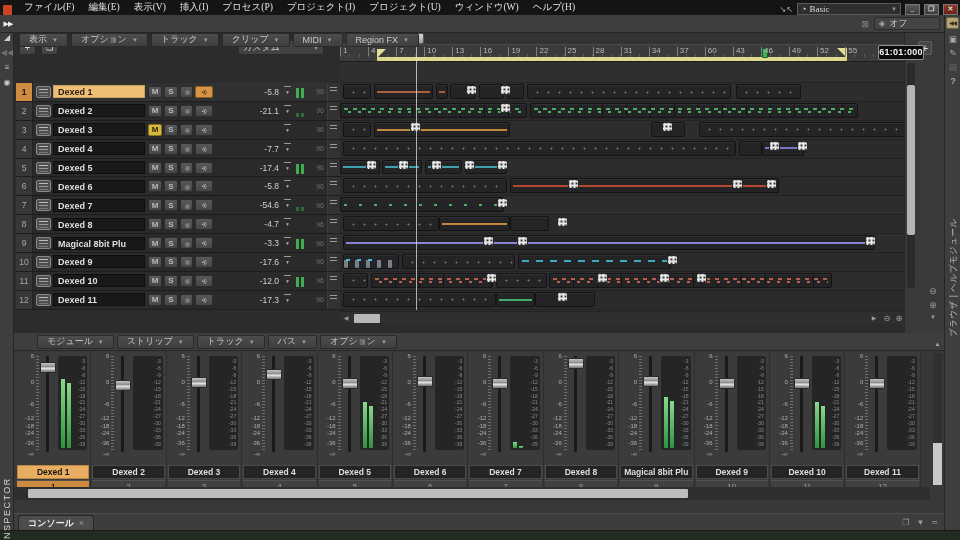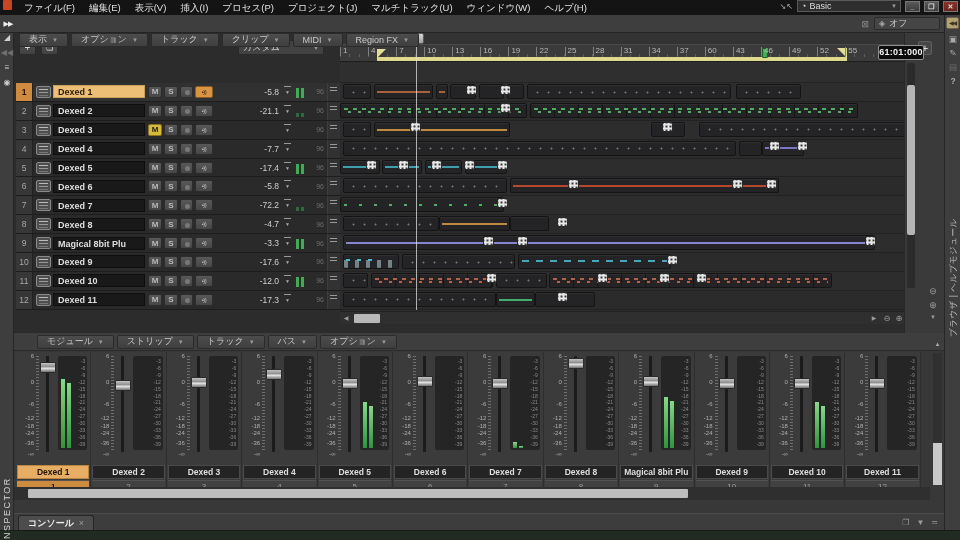--- a/index.html
+++ b/index.html
@@ -1,20 +1,20 @@
 <!DOCTYPE html>
 <html><head>
 <meta charset="utf-8">
 <style>
   *{box-sizing:border-box;margin:0;padding:0;}
   html,body{width:960px;height:540px;overflow:hidden;}
   body{position:relative;background:#333;font-family:"Liberation Sans",sans-serif;color:#ccc;font-size:10px;}
 
   
-  #menubar{position:absolute;top:0;left:0;right:0;height:15px;background:#141414;display:flex;align-items:flex-start;z-index:20;}
+  #menubar{position:absolute;top:0;left:0;right:0;height:15px;background:#141414;display:flex;align-items:flex-end;z-index:20;font-family:Liberation Serif, serif;}
   #app-icon{width:9px;height:10px;margin:0 5px 0 3px;background:#c8451f;border-radius:1px;}
   #menu-items{display:flex;height:100%;align-items:center;}
   .menu-item{padding:0 7px;font-size:9.5px;color:#e0e0e0;line-height:15px;}
   #menubar-right{margin-left:auto;display:flex;align-items:center;gap:4px;padding-right:2px;}
   #shrink-icon{font-size:8px;color:#aaa;}
   #preset-combo{width:104px;height:12px;background:#2e2e2e;border:1px solid #5a5a5a;display:flex;align-items:center;font-size:9px;color:#ddd;padding:0 3px;gap:3px;}
   #preset-combo .caret{margin-left:auto;font-size:6px;color:#999;}
   .winbtn{width:15px;height:11px;background:linear-gradient(#5a5a5a,#3c3c3c);border:1px solid #777;color:#ddd;font-size:7px;line-height:9px;text-align:center;font-weight:bold;}
   .winbtn.close{background:linear-gradient(#8a3428,#6e241a);}
 
@@ -160,21 +160,21 @@
 
 <div id="menubar">
   <div id="app-icon"></div>
   <div id="menu-items">
       <div class="menu-item">ファイル(F)</div>
       <div class="menu-item">編集(E)</div>
       <div class="menu-item">表示(V)</div>
       <div class="menu-item">挿入(I)</div>
       <div class="menu-item">プロセス(P)</div>
       <div class="menu-item">プロジェクト(J)</div>
-      <div class="menu-item">マルチトラック(U)</div>
+      <div class="menu-item">プロジェクト(U)</div>
       <div class="menu-item">ウィンドウ(W)</div>
       <div class="menu-item">ヘルプ(H)</div>
     </div>
   <div id="menubar-right">
     <span id="shrink-icon">↘↖</span>
     <div id="preset-combo">
       <span>◔</span>
       <span>Basic</span>
       <span class="caret">▼</span>
     </div>
@@ -352,21 +352,21 @@
         <div class="ttail"></div>
       </div>
       <div class="trow">
         <div class="tnum">7</div>
         <div class="ticon"></div>
         <div class="tname">Dexed 7</div>
         <div class="tsmall">M</div>
         <div class="tsmall">S</div>
         <div class="trec"></div>
         <div class="tspk">•))</div>
-        <div class="tdb">-72.2</div>
+        <div class="tdb">-54.6</div>
         <div class="tspin">▼</div>
         <div class="tmeter dim">
           <div class="mb"></div>
           <div class="mb"></div>
         </div>
         <div class="tmrange">96</div>
         <div class="ttail"></div>
       </div>
       <div class="trow">
         <div class="tnum">8</div>

